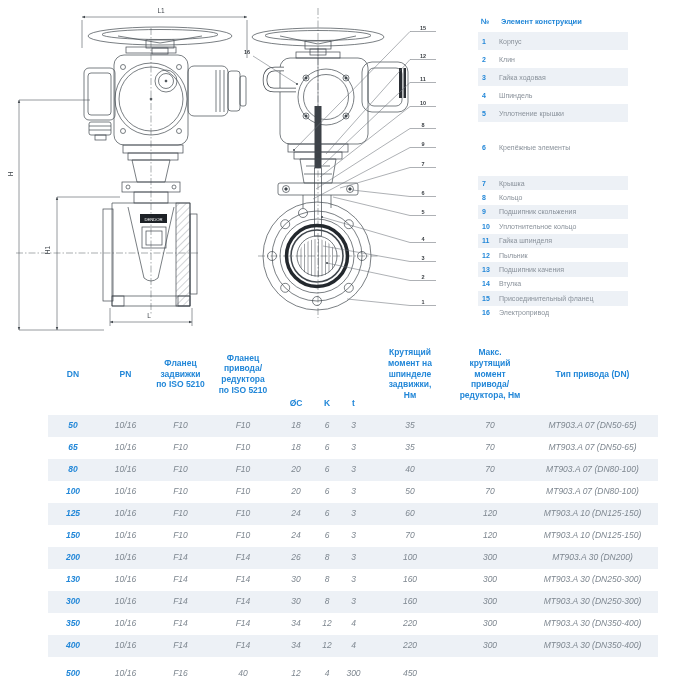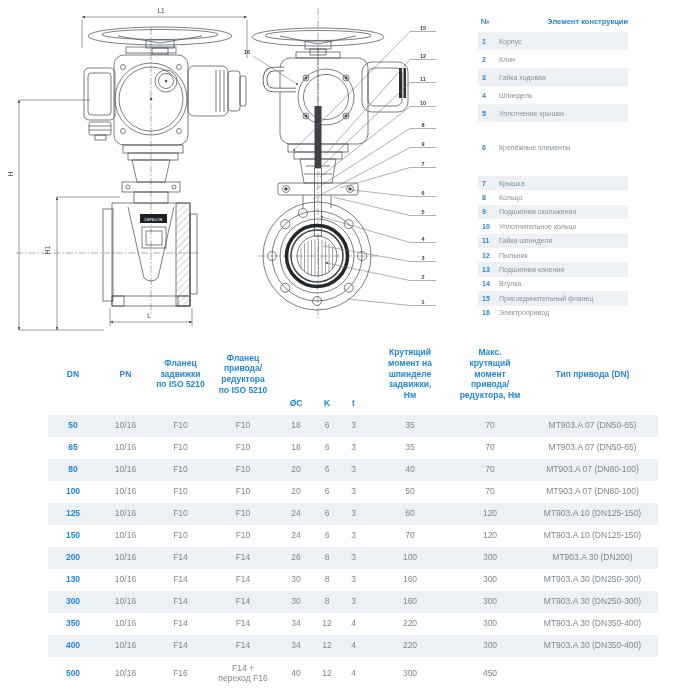--- a/index.html
+++ b/index.html
@@ -6,38 +6,38 @@
   body{
     width:700px;height:700px;position:relative;background:#ffffff;
     font-family:"Liberation Sans",sans-serif;overflow:hidden;
   }
   
   .drawing{position:absolute;left:0;top:0;width:478px;height:332px;}
   
   .legend{position:absolute;left:478px;top:10px;width:150px;}
   .lg-head{display:flex;height:22px;align-items:center;font-size:7.5px;font-weight:bold;color:#2287d8;}
   .lg-head .n{width:20px;padding-left:3px;}
-  .lg-head .t{flex:1;text-align:right;}
+  .lg-head .t{flex:1;text-align:left;}
   .lg-row{display:flex;align-items:center;font-size:7px;}
   .lg-row .n{width:17px;padding-left:4px;font-weight:bold;color:#2287d8;}
   .lg-row .t{flex:1;color:#8a929b;}
   .lg-row.shade{background:#edf1f6;}
   .lg-row.tall{height:18px;}
   .lg-row.compact{height:14.4px;}
   .lg-row.gap-before{margin-top:16px;}
   .lg-row.gap-after{margin-bottom:20px;}
   
   .spec{position:absolute;left:48px;top:335px;width:610px;}
   .thead{display:grid;grid-template-columns:50px 55px 55px 70px 36px 26px 27px 86px 74px 131px;
          grid-template-rows:58px 20px;margin-bottom:2px;}
   .th{display:flex;align-items:center;justify-content:center;text-align:center;
       font-size:8.5px;font-weight:bold;color:#2287d8;line-height:1.25;white-space:pre-line;}
   .th.span2{grid-row:1/3;}
   .tr{display:grid;grid-template-columns:50px 55px 55px 70px 36px 26px 27px 86px 74px 131px;
-      height:22px;}
+      height:22px;font-style:italic;}
   .tr.tall{height:34px;}
   .tr.shade{background:#edf1f6;}
   .td{display:flex;align-items:center;justify-content:center;text-align:center;
       font-size:8.5px;color:#7e8790;line-height:1.15;white-space:pre-line;}
   .td.dn{font-weight:bold;color:#2287d8;}
   
   svg text{font-family:"Liberation Sans",sans-serif;}
 </style>
 </head>
 <body>
@@ -500,22 +500,20 @@
         <div class="td">12</div>
         <div class="td">4</div>
         <div class="td">220</div>
         <div class="td">300</div>
         <div class="td">MT903.A 30 (DN350-400)</div>
       </div>
       <div class="tr tall">
         <div class="td dn">500</div>
         <div class="td">10/16</div>
         <div class="td">F16</div>
-        <div class="td">F14 +
-переход F16</div>
         <div class="td">40</div>
         <div class="td">12</div>
         <div class="td">4</div>
         <div class="td">300</div>
         <div class="td">450</div>
       </div>
     </div>
 </div>
 
 </body></html>

